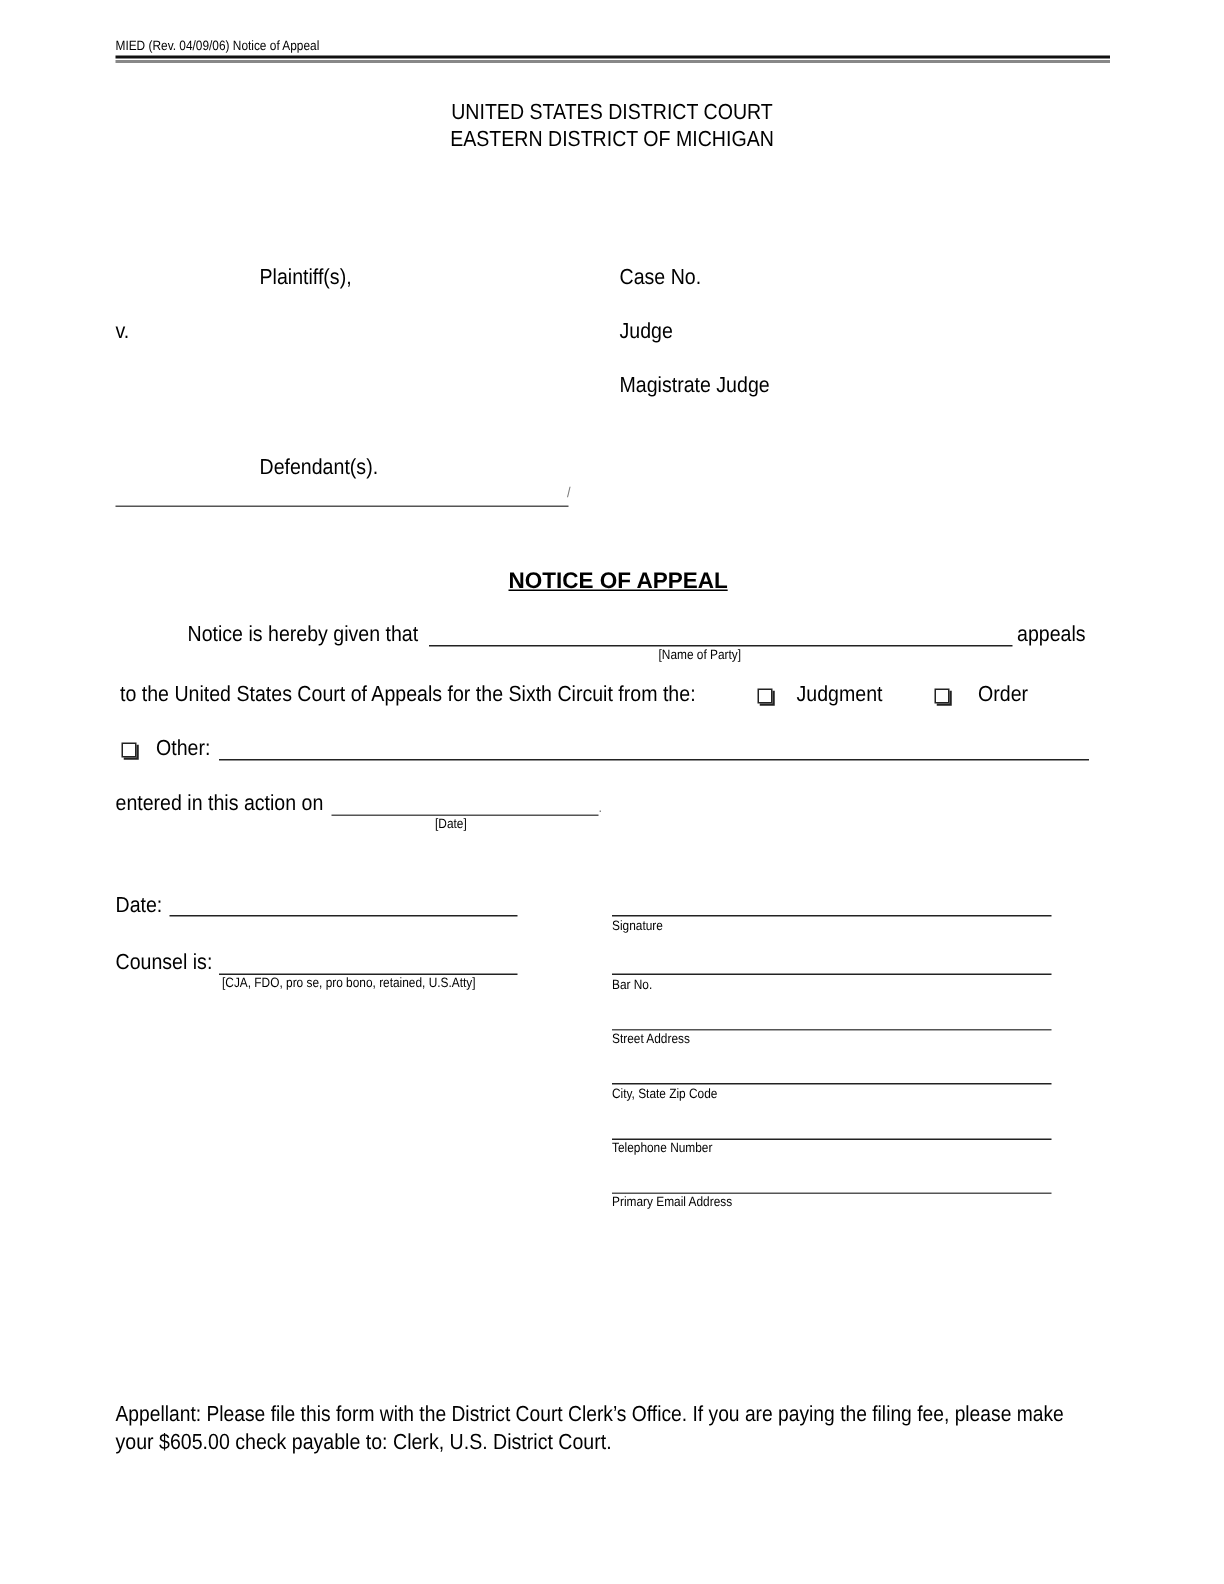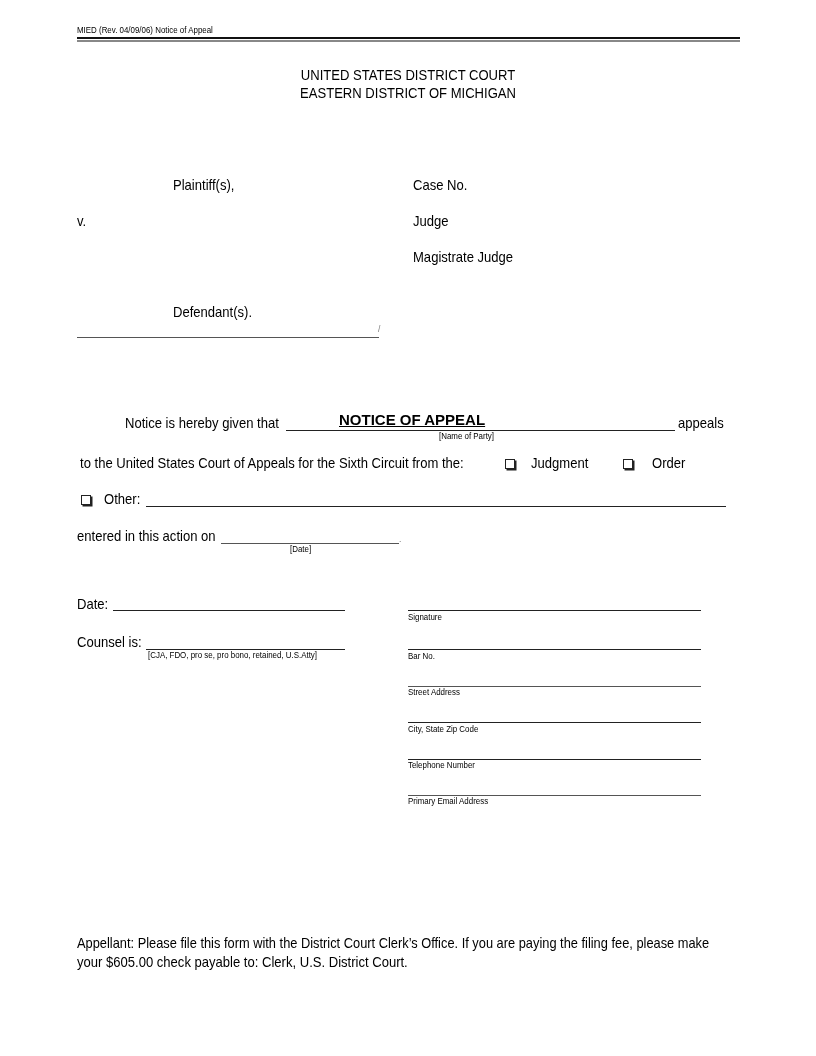--- a/index.html
+++ b/index.html
@@ -8,21 +8,21 @@
   .abs { position:absolute; }
   .t14 { font-size:14.5px; line-height:17px; transform:scaleX(0.9); transform-origin:left top; white-space:nowrap; }
   .t9  { font-size:9.5px; line-height:11px; transform:scaleX(0.9); transform-origin:left top; white-space:nowrap; }
   .tiny { font-size:9px; line-height:10px; transform:scaleX(0.88); transform-origin:left top; white-space:nowrap; }
   .line { position:absolute; height:0; border-top:1.3px solid #222; }
   .hdr-rule1 { position:absolute; left:77px; top:37px; width:663px; height:2px; background:#111; }
   .hdr-rule2 { position:absolute; left:77px; top:40px; width:663px; height:2px; background:#888; }
   .center { text-align:center; transform-origin:center top; }
   .chk { position:absolute; width:8px; height:8px; border:1px solid #222;
          box-shadow:1.5px 1.5px 0 #222; background:#fff; }
-  .title { font-weight:bold; text-decoration:underline; font-size:15px; line-height:18px;margin-top:32px; }
+  .title { font-weight:bold; text-decoration:underline; font-size:15px; line-height:18px; }
 </style>
 </head>
 <body>
 
 <div class="abs tiny" style="left:77px; top:25px;">MIED (Rev. 04/09/06) Notice of Appeal</div>
 <div class="hdr-rule1"></div>
 <div class="hdr-rule2"></div>
 
 <div class="abs t14 center" style="left:208px; width:400px; top:67px;">UNITED STATES DISTRICT COURT</div>
 <div class="abs t14 center" style="left:208px; width:400px; top:85px;">EASTERN DISTRICT OF MICHIGAN</div>

